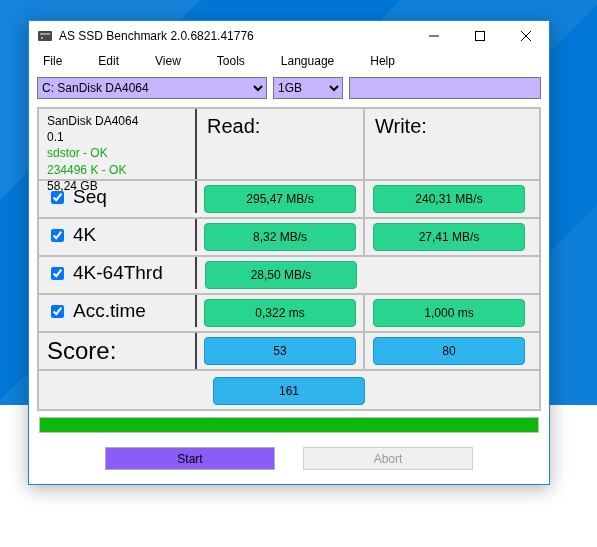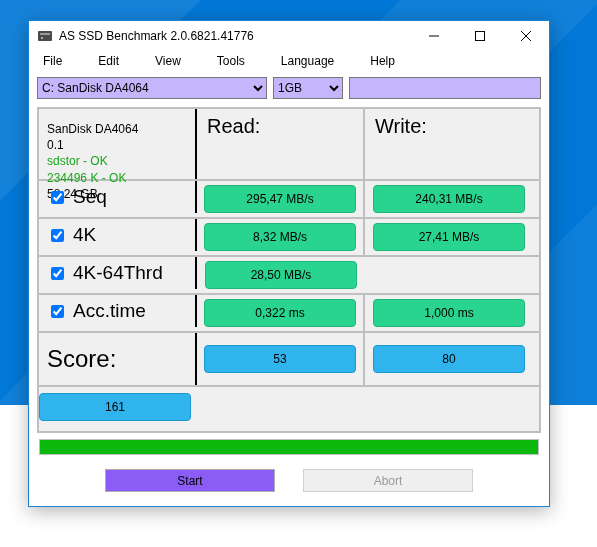--- a/index.html
+++ b/index.html
@@ -15,33 +15,33 @@
   .menubar span{padding:3px 10px;font-size:12px}
   .toolbar{display:flex;align-items:center;gap:6px;padding:4px 8px}
   select,input[type=text]{font:inherit;border:1px solid #767676;background:#c4b5fd;height:22px;box-sizing:border-box}
   .drive-select{width:230px}
   .size-select{width:70px}
   .name-input{flex:1;min-width:0}
   .panel{margin:4px 8px;border:2px solid #bfbfbf;background:#f0f0f0}
   .row{display:flex;border-bottom:2px solid #bfbfbf}
   .row:last-child{border-bottom:none}
   .cell{box-sizing:border-box}
-  .c0{width:158px;border-right:2px solid #000000;padding:12px 8px}
+  .c0{width:158px;border-right:2px solid #404040;padding:4px 8px}
   .c1{width:168px;border-right:2px solid #bfbfbf;padding:4px 4px;display:flex;align-items:center;justify-content:center}
   .c2{width:168px;padding:4px 8px;display:flex;align-items:center;justify-content:center}
   .hdr{font-size:20px;font-weight:400;text-align:left;justify-content:flex-start!important;align-items:flex-start!important;padding:6px 10px;height:70px}
   .info{line-height:1.35;height:70px}
   .info .ok{color:#1aa61a}
   .testlabel{font-size:19px;display:flex;align-items:center;gap:6px;height:32px}
   .chk{width:13px;height:13px}
   .pill{width:150px;height:26px;border-radius:4px;display:flex;align-items:center;justify-content:center;font-size:12px;color:#000}
   .green{background:#28d48e;border:1px solid #20b878}
   .blue{background:#2fb4ee;border:1px solid #1d97cf}
   .score-row .c0{font-size:24px}
-  .total-row{display:flex;justify-content:flex-start;padding:6px 0 10px}
+  .total-row{display:flex;justify-content:center;padding:6px 0 4px}
   .progress{height:14px;margin:6px 10px;background:#0db80d;border:1px solid #bfbfbf}
   .btnbar{display:flex;justify-content:center;gap:28px;padding:8px 0 14px}
   .btn{width:170px;height:23px;border:1px solid #adadad;background:#8b5cf6;font:inherit;display:flex;align-items:center;justify-content:center}
   .btn[disabled]{color:#9a9a9a;background:#efefef;border-color:#d0d0d0}
 </style>
 </head>
 <body>
 
 <div class="desktop">
   <div class="rays"></div>

